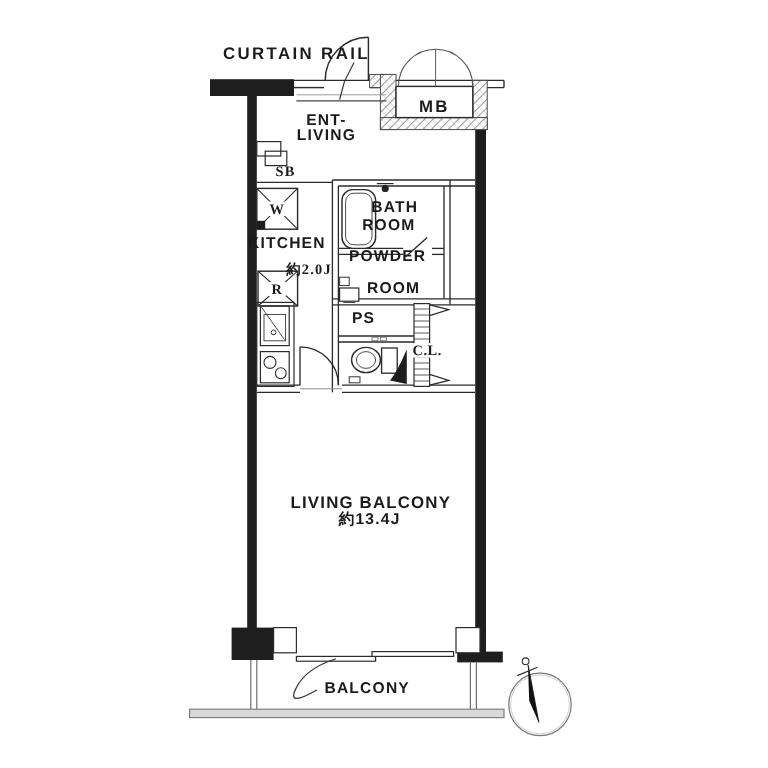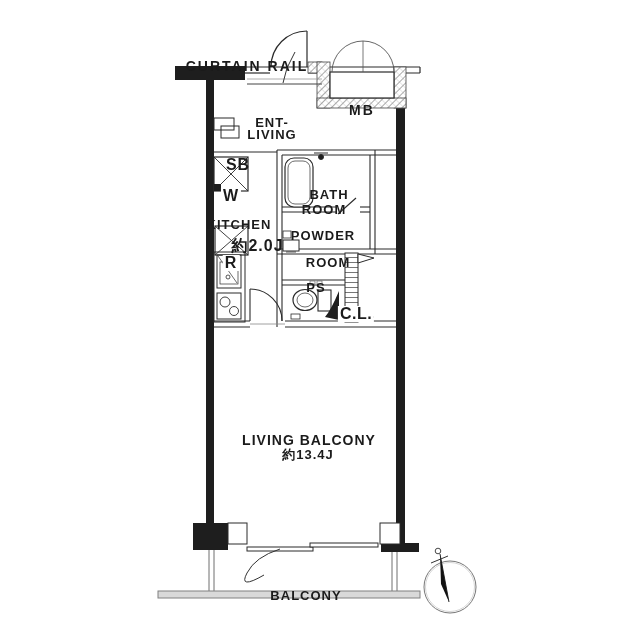--- a/index.html
+++ b/index.html
@@ -5,24 +5,23 @@
   html,body{margin:0;padding:0;background:#ffffff;}
   .canvas{
     position:relative;width:640px;height:640px;background:#ffffff;
     font-family:"Liberation Sans", sans-serif;overflow:hidden;
   }
   .canvas svg{position:absolute;left:0;top:0;}
   .lbl{
     position:absolute;font-weight:bold;color:#1b1b1b;
     transform:translate(-50%,-50%);white-space:nowrap;letter-spacing:1px;
     line-height:1;
-    margin-top:22px;
   }
   .lbl.bg{background:#ffffff;padding:0 2px;}
-  .fs14{font-size:14px;} .fs13{font-size:13px;} .fs12{font-size:16px;}
+  .fs14{font-size:14px;} .fs13{font-size:13px;} .fs12{font-size:12px;font-family:Liberation Serif, serif;}
   .ls2{letter-spacing:2px;}
 </style>
 </head>
 <body>
 
 <div class="canvas">
 
 <svg width="640" height="640" viewBox="0 0 640 640">
   <defs>
     <pattern id="hatch" width="5" height="5" patternUnits="userSpaceOnUse" patternTransform="rotate(45)">
@@ -181,19 +180,19 @@
 <span class="lbl fs13" style="left:272px;top:112px;">LIVING</span>
 <span class="lbl fs12" style="left:238px;top:143px;">SB</span>
 <span class="lbl fs13" style="left:239px;top:202px;">KITCHEN</span>
 <span class="lbl fs12" style="left:237px;top:224px;padding-left:41px;">約2.0J</span>
 <span class="lbl fs12 bg" style="left:231px;top:174px;">W</span>
 <span class="lbl fs12 bg" style="left:231px;top:241px;">R</span>
 <span class="lbl fs13" style="left:329px;top:172px;">BATH</span>
 <span class="lbl fs13" style="left:324px;top:187px;">ROOM</span>
 <span class="lbl fs13" style="left:323px;top:213px;">POWDER</span>
 <span class="lbl fs13" style="left:328px;top:240px;">ROOM</span>
-<span class="lbl fs13" style="left:316px;top:265px;">PS</span>
+<span class="lbl fs13" style="left:303px;top:265px;">PS</span>
 <span class="lbl fs12 bg" style="left:356px;top:292px;letter-spacing:0.5px;">C.L.</span>
 <span class="lbl fs14" style="left:309px;top:418px;">LIVING BALCONY</span>
 <span class="lbl fs13" style="left:308px;top:432px;">約13.4J</span>
 <span class="lbl fs13" style="left:306px;top:573px;">BALCONY</span>
 
 </div>
 
 </body></html>

